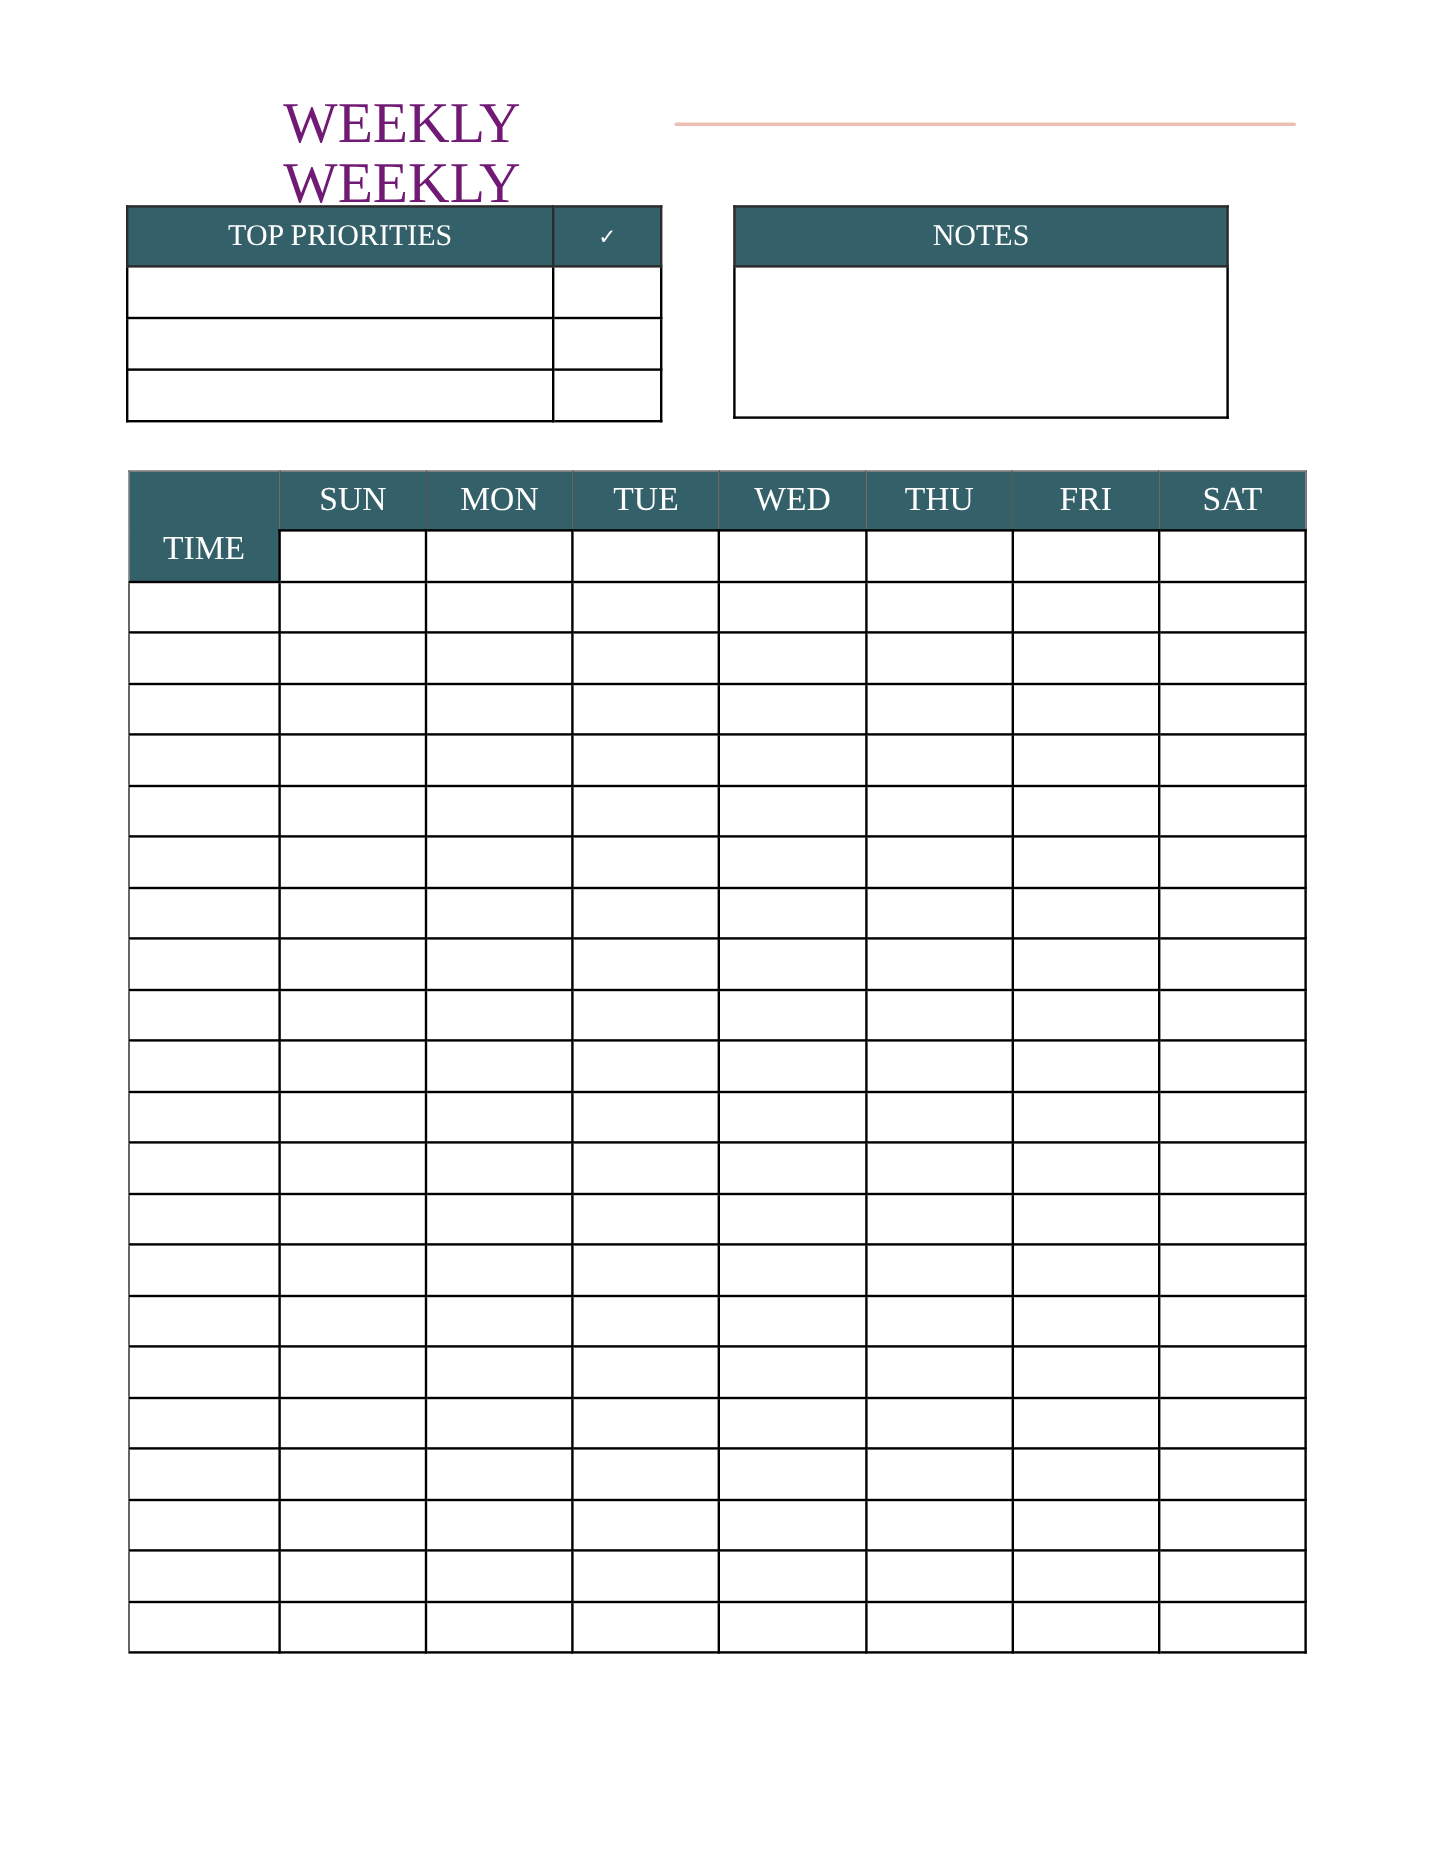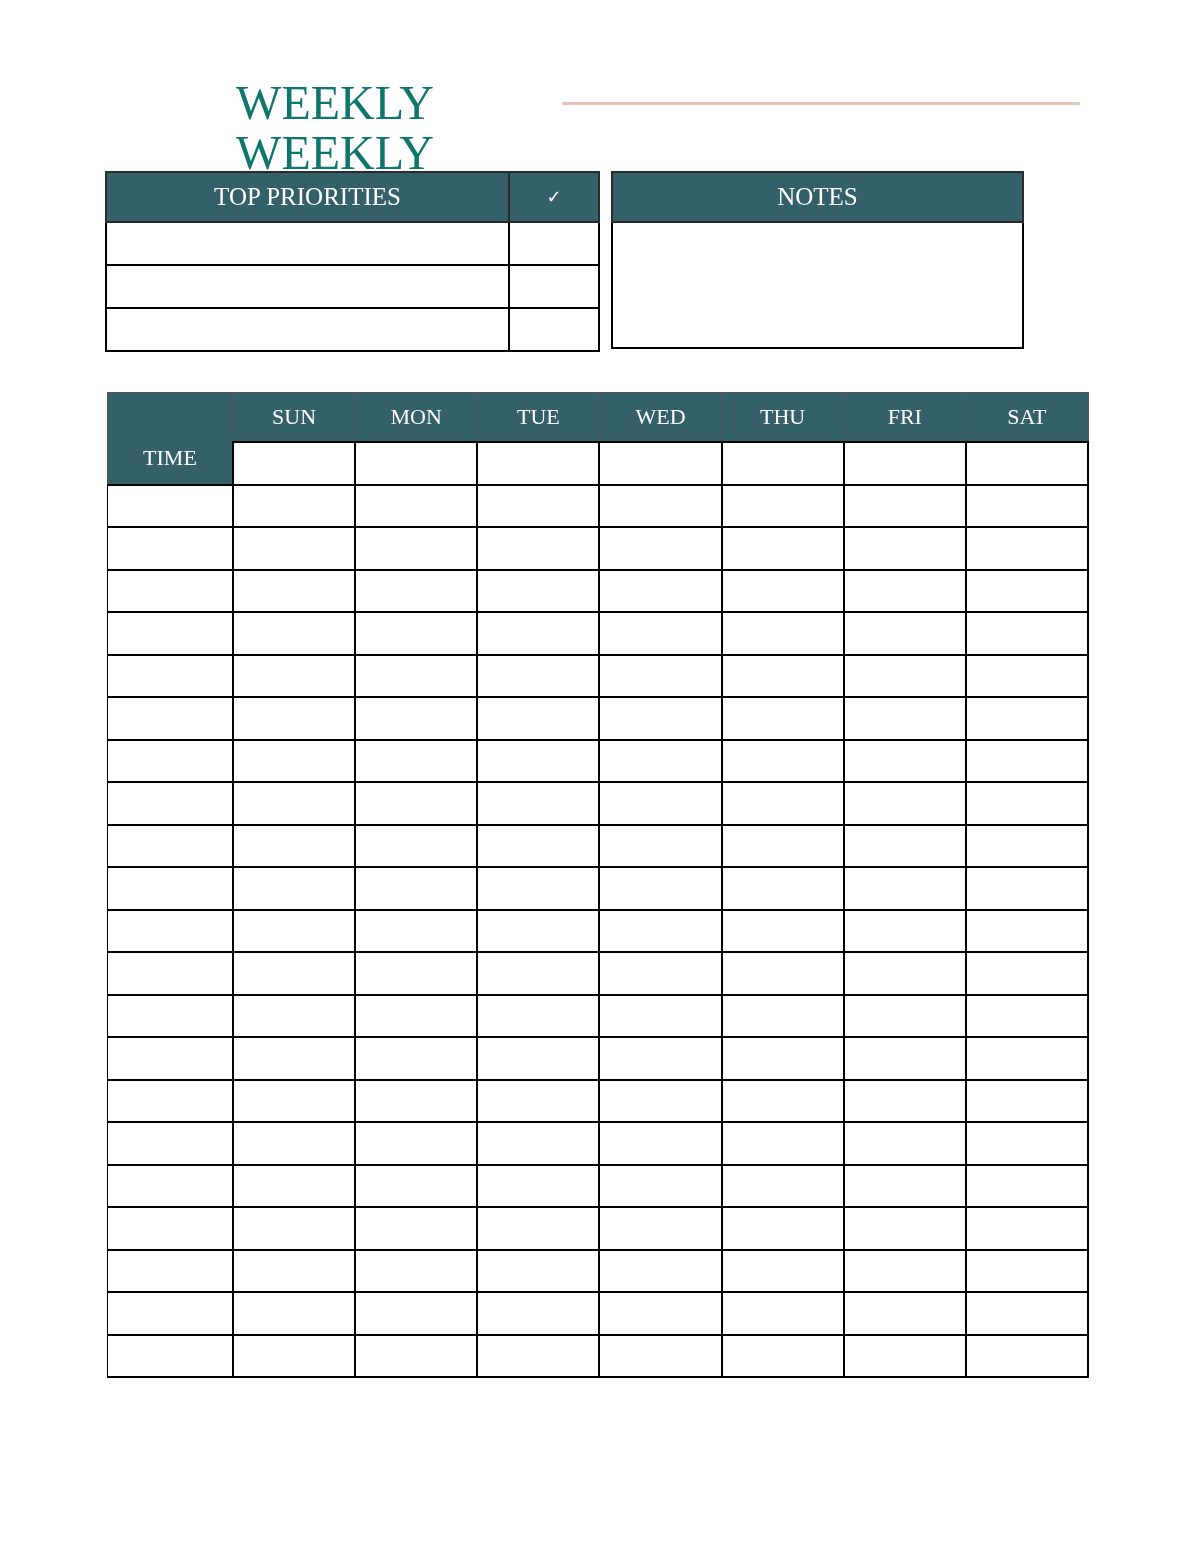--- a/index.html
+++ b/index.html
@@ -1,42 +1,42 @@
 <!DOCTYPE html>
 <html><head>
 <meta charset="utf-8">
 <style>
   html, body { margin: 0; padding: 0; background: #ffffff; }
   body { width: 1200px; height: 1552px; position: relative; overflow: hidden;
          font-family: "Liberation Serif", "DejaVu Serif", serif; }
   .title { position: absolute; left: 180px; top: 78px; width: 310px; text-align: center;
-           color: #0f766e; font-size: 48px; line-height: 50px; letter-spacing: 0px; z-index: 1; }
+           color: #701a75; font-size: 48px; line-height: 50px; letter-spacing: 0px; z-index: 1; }
   .title-line { position: absolute; left: 562px; top: 102px; width: 518px; height: 3px;
                 background: #ebbfb3; border-radius: 2px; }
   .teal { background: #346169; color: #ffffff; }
 
   
   .prio { position: absolute; left: 105px; top: 171px; width: 447px; z-index: 2; }
   .prio table, .notes table, .week table { border-collapse: collapse; }
-  .prio table { width: 495px; }
+  .prio table { width: 447px; }
   .prio th { height: 48px; font-weight: normal; font-size: 25px; border: 2px solid #2b2b2b; padding: 0; }
   .prio th.check { width: 88px; font-size: 18px; }
   .prio td { height: 41px; border: 2.5px solid #000; padding: 0; }
   .prio td.check { width: 88px; }
 
   
   .notes { position: absolute; left: 611px; top: 171px; width: 477px; }
   .notes table { width: 413px; }
   .notes th { height: 48px; font-weight: normal; font-size: 25px; border: 2px solid #2b2b2b; padding: 0; }
   .notes td { height: 124px; border: 2.5px solid #000; padding: 0; }
 
   
   .week { position: absolute; left: 107px; top: 392px; width: 982px; }
   .week table { width: 982px; table-layout: fixed; }
-  .week th { font-weight: normal; font-size: 22px; height: 48px; padding: 0;
+  .week th { font-weight: normal; font-size: 28px; height: 48px; padding: 0;
              border: 1.5px solid #555; vertical-align: middle; }
   .week th.time { width: 124px; border-bottom: 2.5px solid #000; }
   .week th.time span { display: inline-block; margin-top: 40px; }
   .week th.day span { display: inline-block; margin-top: -6px; }
   .week td { height: 40.5px; border: 2.5px solid #000; padding: 0; }
   .week td.time-cell { width: 124px; border-left-width: 1.5px; }
 </style>
 </head>
 <body>
 

